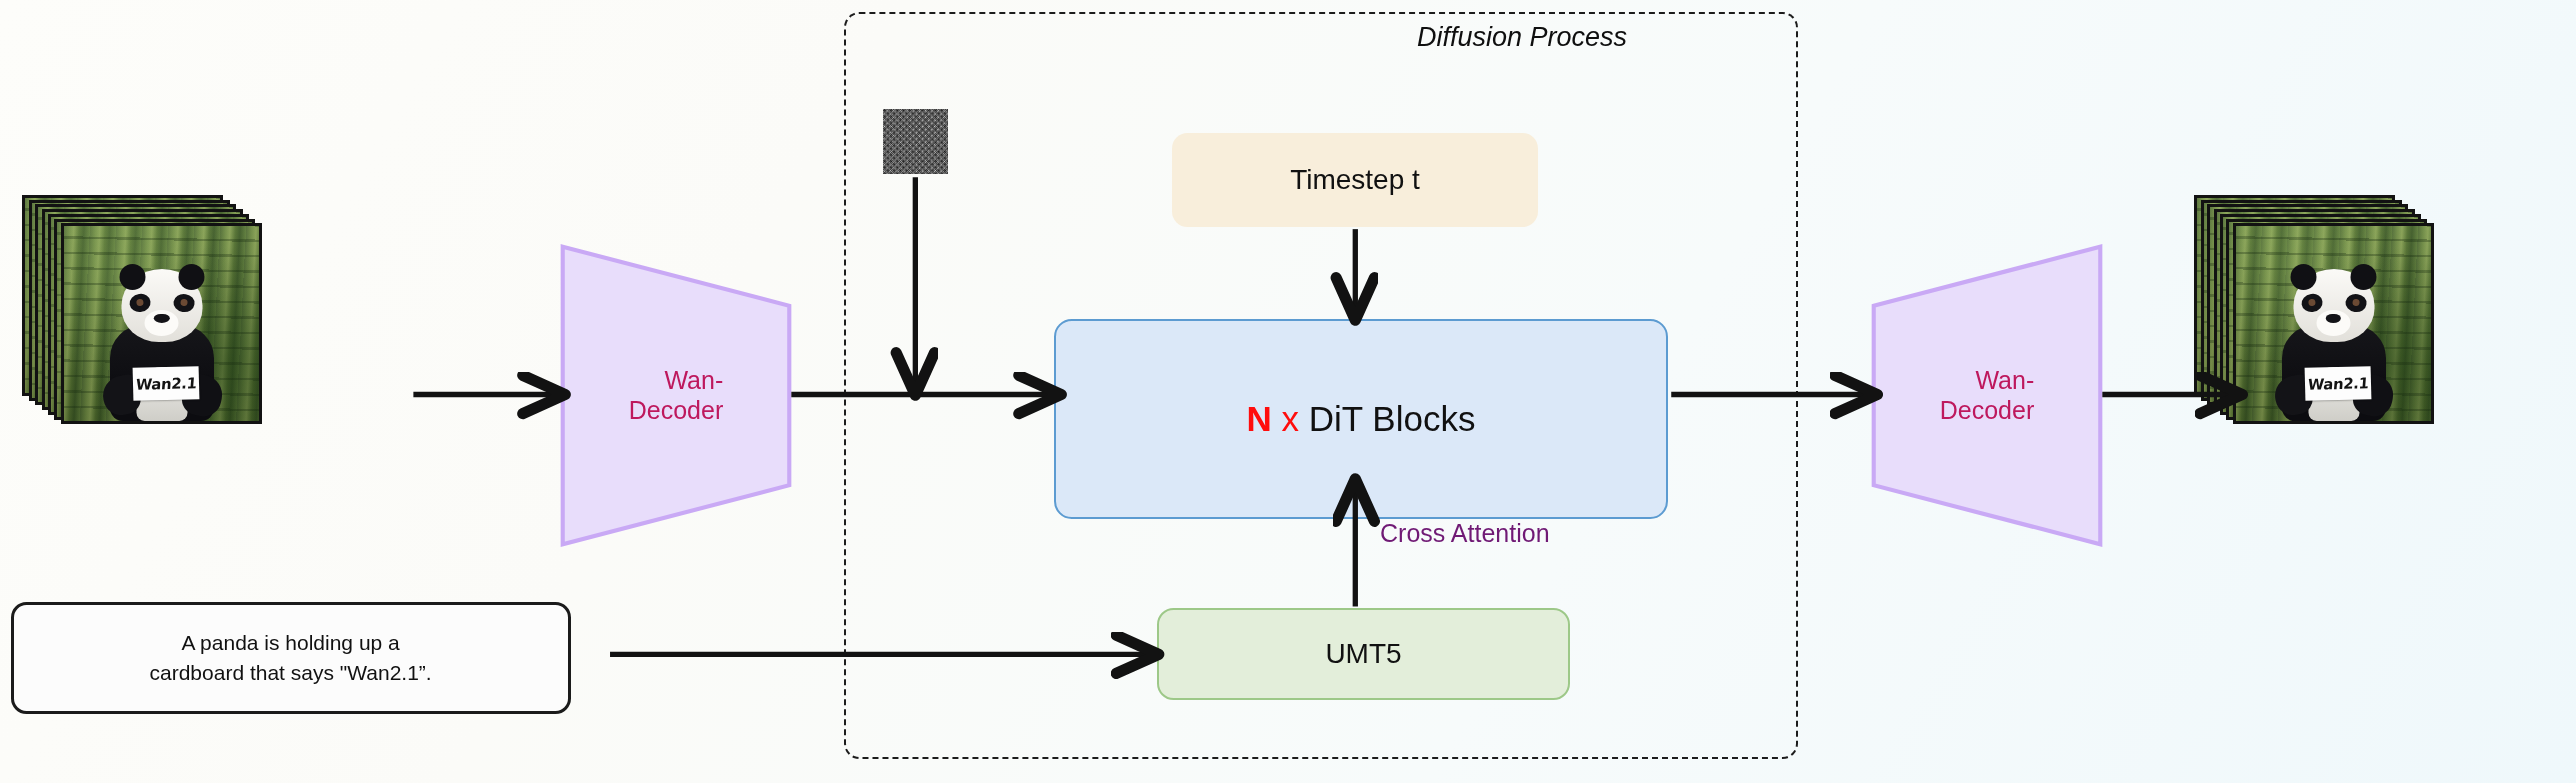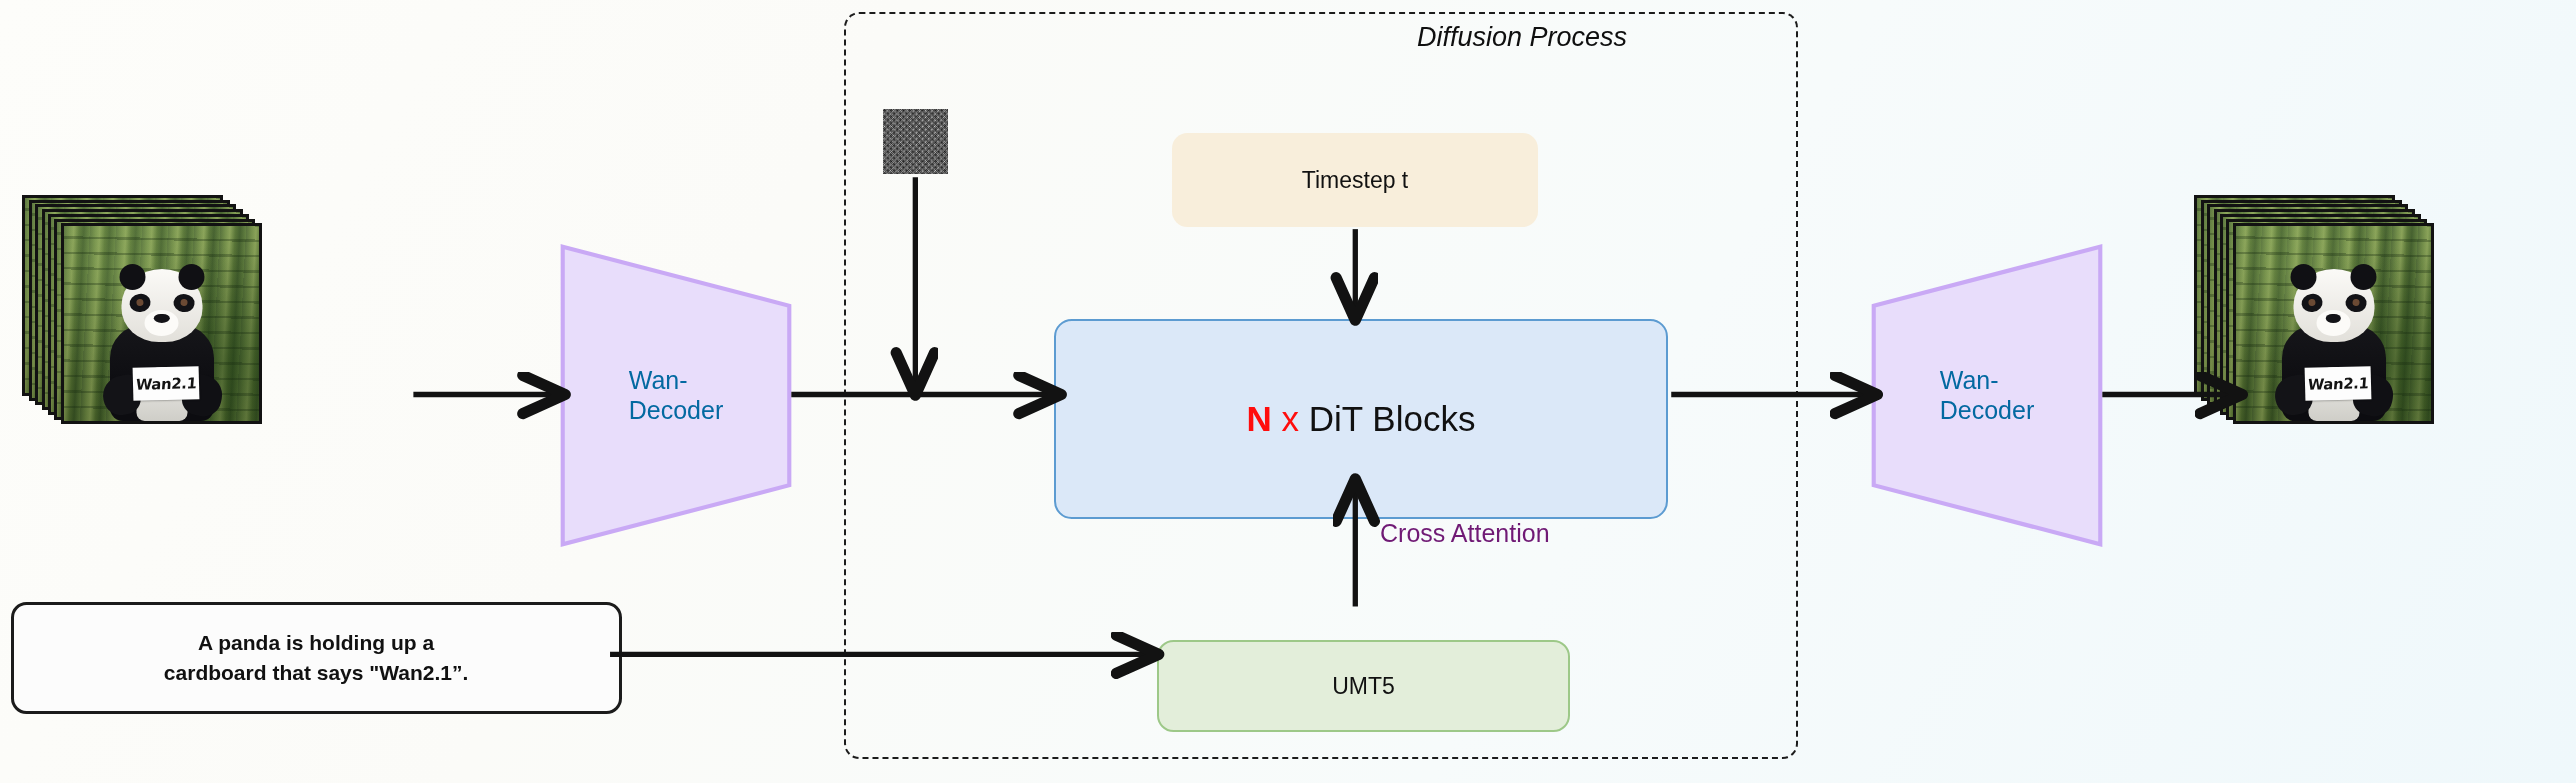--- a/index.html
+++ b/index.html
@@ -71,31 +71,31 @@
       repeating-conic-gradient(#6e6e6e 0% 25%, #bdbdbd 0% 50%),
       repeating-conic-gradient(#303030 0% 25%, #f0f0f0 0% 50%);
     background-size:1.8px 1.8px, 3px 3px, 1.2px 1.2px;
     background-position:0 0, 0.6px 1.2px, 1.2px 0.6px;
     background-blend-mode:overlay, multiply, normal;
   }
 
   
   .trap{position:absolute;display:flex;align-items:center;justify-content:center;}
   .trap svg{position:absolute;inset:0;width:100%;height:100%;}
-  .trap .tlabel{position:relative;z-index:2;text-align:left;font-size:25px;color:#0369a1;line-height:1.18;}
+  .trap .tlabel{position:relative;z-index:2;text-align:right;font-size:25px;color:#be185d;line-height:1.18;}
 
   
   .node{position:absolute;display:flex;align-items:center;justify-content:center;
     box-sizing:border-box;text-align:center;}
-  .node .nlabel{font-size:23px;color:#111;line-height:1.22;}
+  .node .nlabel{font-size:28px;color:#111;line-height:1.22;}
 
   #timestep-node{background:#f8eedb;border-radius:15.4px;}
   #dit-node{background:#dbe8f8;border:2.4px solid #5c9bd1;border-radius:17.7px;}
   #dit-node .nlabel{font-size:35px;}
-  #umt5-node{background:#e3eeda;border:2.4px solid #9dc888;border-radius:16.5px;margin-top:32px;}
+  #umt5-node{background:#e3eeda;border:2.4px solid #9dc888;border-radius:16.5px;}
   #prompt-node{background:#fcfcfc;border:3px solid #1b1b1b;border-radius:15.4px;}
   #prompt-node .nlabel{font-size:21px;line-height:1.45;}
   .red{color:#ff0d0d;font-weight:700;}
   .redx{color:#ff0d0d;font-weight:400;}
 
   
   #diffusion-boundary{
     position:absolute;box-sizing:border-box;
     border:2.4px dashed #1c1c1c;border-radius:15.4px;
     background:transparent;
@@ -235,21 +235,21 @@
   <div id="dit-node" class="node" style="left:1054px;top:319px;width:614px;height:200px;">
     <div class="nlabel">
       <span class="red">N</span><span>&nbsp;</span><span class="redx">x</span><span>&nbsp;</span><span>DiT Blocks</span>
     </div>
   </div>
 
   <div id="umt5-node" class="node" style="left:1157px;top:608px;width:413px;height:92px;">
     <div class="nlabel">UMT5</div>
   </div>
 
-  <div id="prompt-node" class="node" style="left:10.6px;top:602px;width:611px;height:112px;font-weight:bold;">
+  <div id="prompt-node" class="node" style="left:10.6px;top:602px;width:560px;height:112px;">
     <div class="nlabel">
       <div>A panda is holding up a</div>
       <div>cardboard that says "Wan2.1”.</div>
     </div>
   </div>
 
   <div class="cross-label" style="left:1380px;top:519px;">Cross Attention</div>
 
   <svg class="edges" viewBox="0 0 4362 1326">
     <defs>

